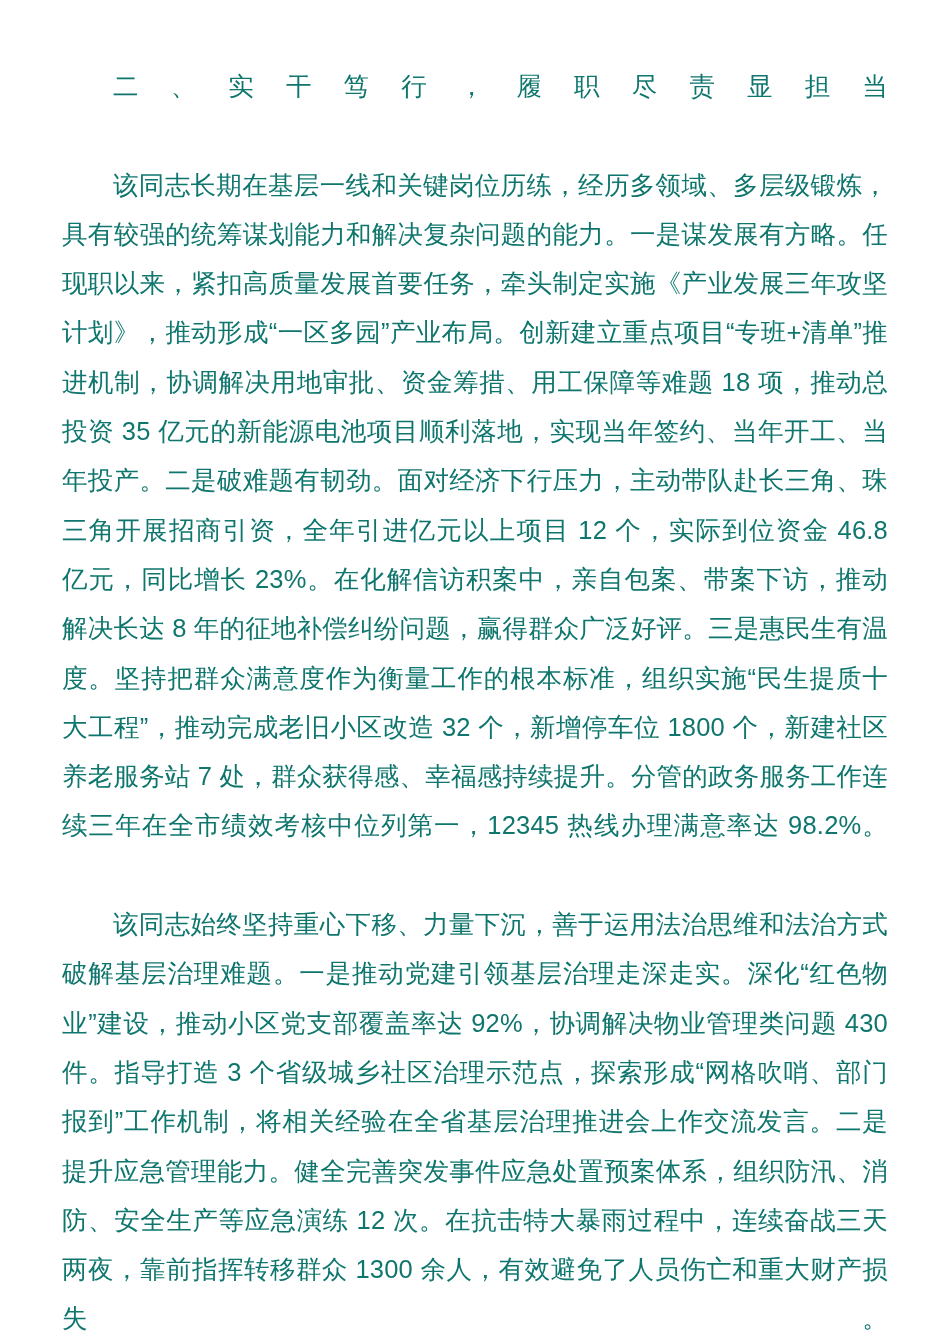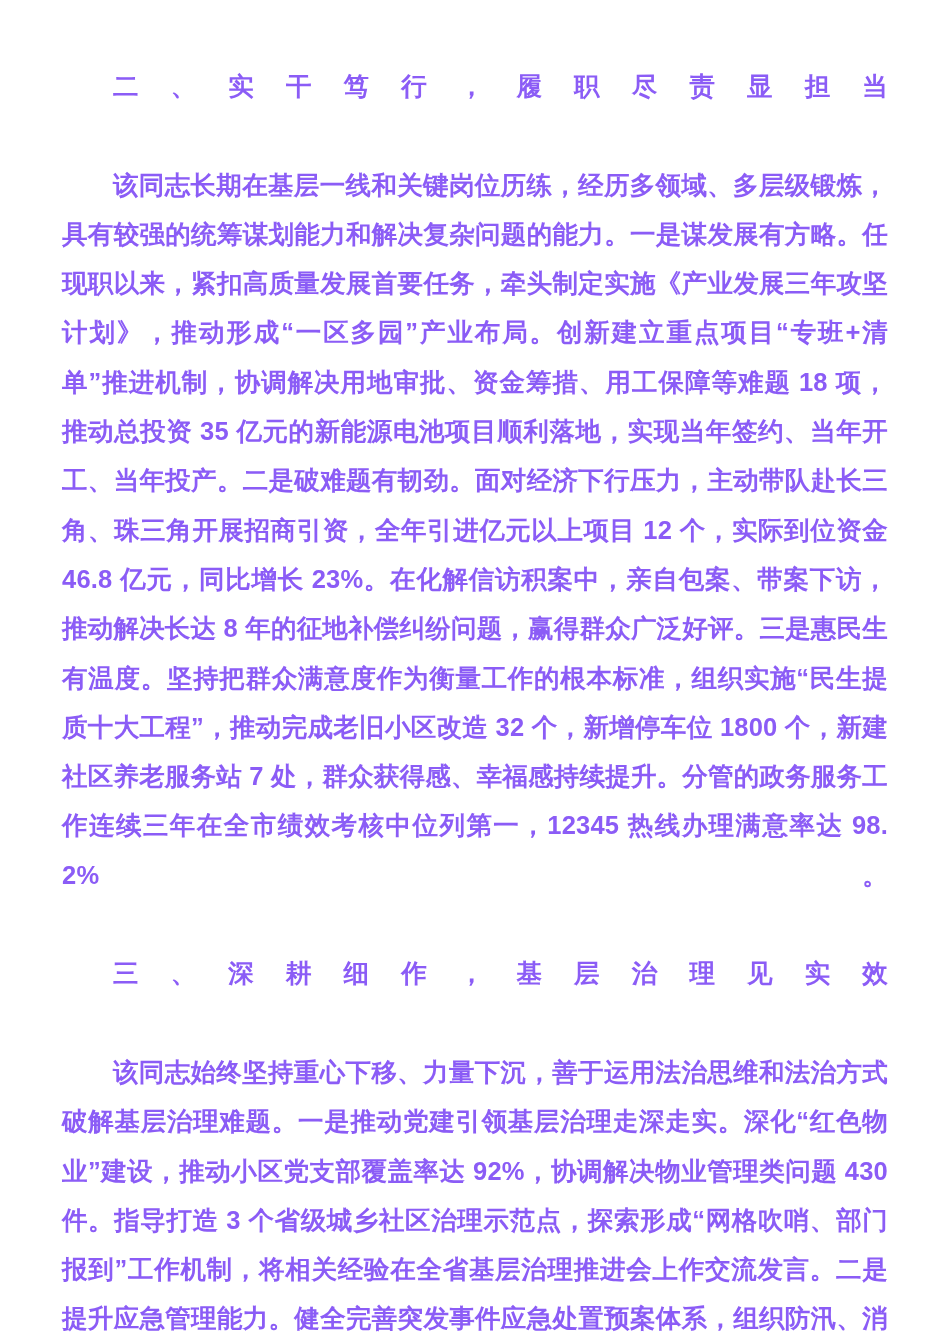--- a/index.html
+++ b/index.html
@@ -28,22 +28,22 @@
   }
   .heading,
   .para {
     margin: 0;
     font-size: 25.5px;
     line-height: 49.3px;
     letter-spacing: 0.2px;
     text-align: justify;
     text-justify: inter-character;
     text-indent: 51px;
-    font-weight: 700;
-    color: #8b5cf6;
+    font-weight: 400;
+    color: #0f766e;
     word-break: break-all;
   }
   .heading {
     text-indent: 51px;
   }
   .para {
     text-indent: 51px;
   }
   
   .para:after,
@@ -56,18 +56,17 @@
 </head>
 <body>
 
 <div class="page">
   <div class="doc-body">
 
     <p class="heading">二、实干笃行，履职尽责显担当</p>
 
     <p class="para">该同志长期在基层一线和关键岗位历练，经历多领域、多层级锻炼，具有较强的统筹谋划能力和解决复杂问题的能力。一是谋发展有方略。任现职以来，紧扣高质量发展首要任务，牵头制定实施《产业发展三年攻坚计划》，推动形成“一区多园”产业布局。创新建立重点项目“专班+清单”推进机制，协调解决用地审批、资金筹措、用工保障等难题 18 项，推动总投资 35 亿元的新能源电池项目顺利落地，实现当年签约、当年开工、当年投产。二是破难题有韧劲。面对经济下行压力，主动带队赴长三角、珠三角开展招商引资，全年引进亿元以上项目 12 个，实际到位资金 46.8 亿元，同比增长 23%。在化解信访积案中，亲自包案、带案下访，推动解决长达 8 年的征地补偿纠纷问题，赢得群众广泛好评。三是惠民生有温度。坚持把群众满意度作为衡量工作的根本标准，组织实施“民生提质十大工程”，推动完成老旧小区改造 32 个，新增停车位 1800 个，新建社区养老服务站 7 处，群众获得感、幸福感持续提升。分管的政务服务工作连续三年在全市绩效考核中位列第一，12345 热线办理满意率达 98.2%。</p>
 
-    <p class="heading">三、深耕细作，基层治理见实效</p>
 
     <p class="para">该同志始终坚持重心下移、力量下沉，善于运用法治思维和法治方式破解基层治理难题。一是推动党建引领基层治理走深走实。深化“红色物业”建设，推动小区党支部覆盖率达 92%，协调解决物业管理类问题 430 件。指导打造 3 个省级城乡社区治理示范点，探索形成“网格吹哨、部门报到”工作机制，将相关经验在全省基层治理推进会上作交流发言。二是提升应急管理能力。健全完善突发事件应急处置预案体系，组织防汛、消防、安全生产等应急演练 12 次。在抗击特大暴雨过程中，连续奋战三天两夜，靠前指挥转移群众 1300 余人，有效避免了人员伤亡和重大财产损失。</p>
 
   </div>
 </div>
 
 </body></html>

